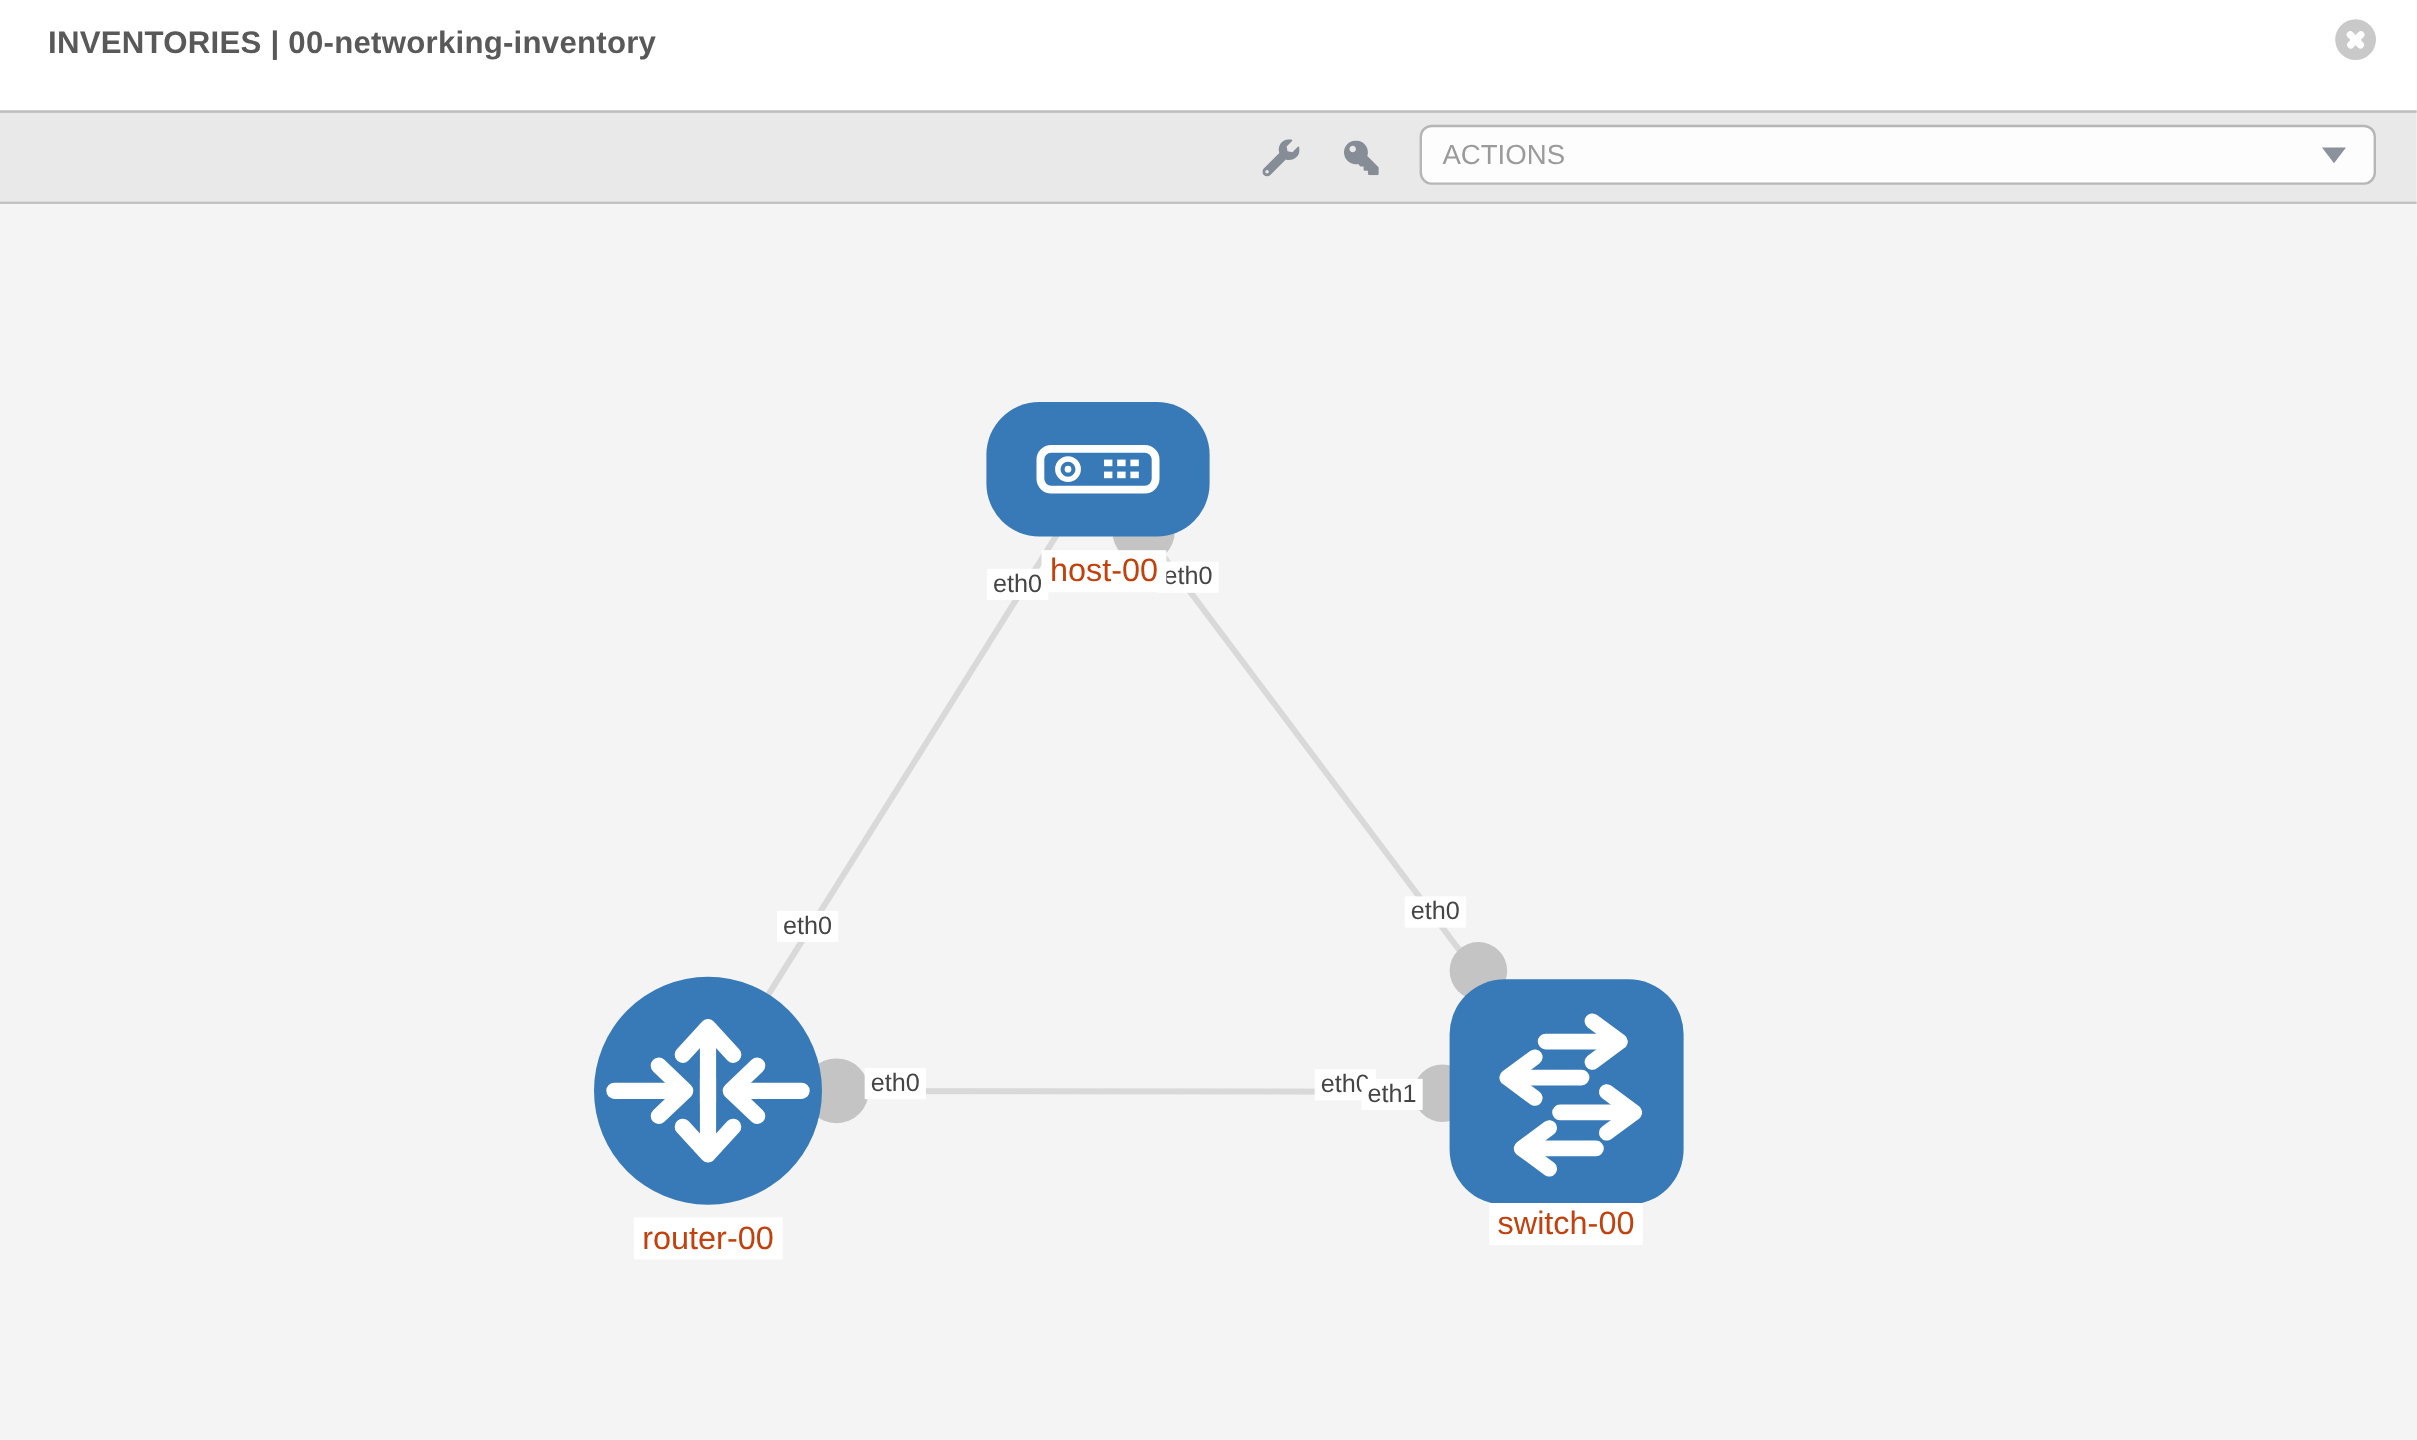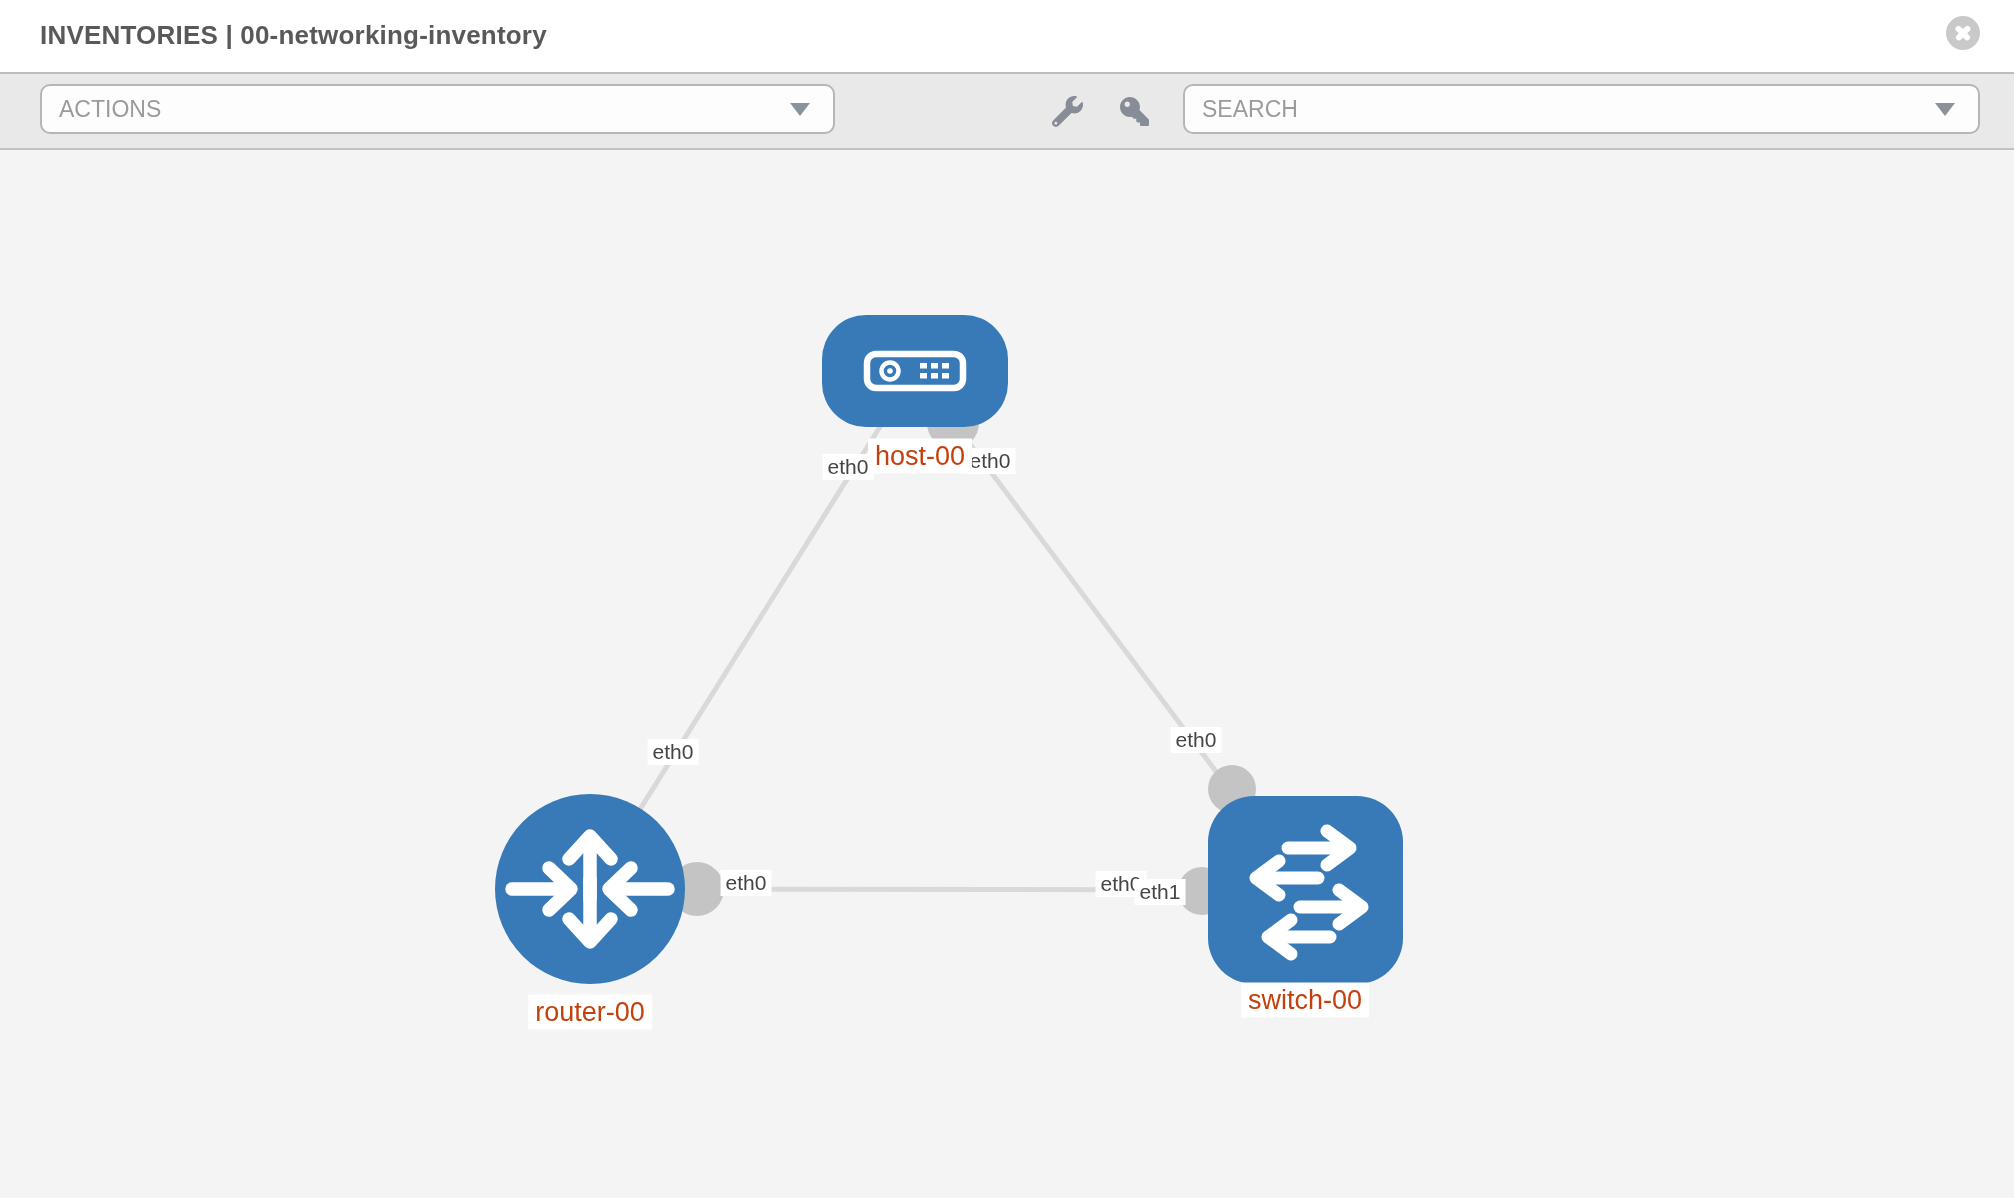--- a/index.html
+++ b/index.html
@@ -1,21 +1,21 @@
 <!DOCTYPE html>
 <html><head>
 <meta charset="utf-8">
 <style>
   * { margin:0; padding:0; box-sizing:border-box; }
   html,body { width:2014px; height:1200px; }
   body { font-family:"Liberation Sans", sans-serif; background:#ffffff; overflow:hidden; }
   #app { position:relative; width:2014px; height:1200px; background:#ffffff; }
 
   
-  .header { position:relative; height:72px; background:#ffffff; }
+  .header { position:relative; height:92px; background:#ffffff; }
   .page-title { position:absolute; left:40px; top:0; line-height:70px;
                 font-size:26px; font-weight:bold; color:#595959; letter-spacing:.2px; }
   .close-btn { position:absolute; right:34px; top:16px; width:34px; height:34px;
                border-radius:50%; background:#c9c9c9; cursor:pointer; }
   .close-btn .xbar { position:absolute; left:50%; top:50%; width:18px; height:5.5px;
                      background:#ffffff; border-radius:3px; }
   .close-btn .xbar.a { transform:translate(-50%,-50%) rotate(45deg); }
   .close-btn .xbar.b { transform:translate(-50%,-50%) rotate(-45deg); }
 
   
@@ -73,41 +73,37 @@
 
   <div class="header">
     <div class="page-title">INVENTORIES | 00-networking-inventory</div>
     <div class="close-btn">
       <span class="xbar a"></span>
       <span class="xbar b"></span>
     </div>
   </div>
 
   <div class="toolbar">
-    <div class="select actions">
-      <span class="select-label">ACTIONS</span>
-      <span class="caret"></span>
-    </div>
 
     <div class="tool-btn wrench">
       <svg width="31" height="31" viewBox="0 0 512 512">
         <path fill="#868d96" d="M507.73 109.1c-2.24-9.03-13.54-12.09-20.12-5.51l-74.36 74.36-67.88-11.31-11.31-67.88 74.36-74.36c6.62-6.62 3.43-17.9-5.66-20.16-47.38-11.74-99.55.91-136.58 37.93-39.64 39.64-50.55 97.1-34.05 147.2L18.74 402.76c-24.99 24.99-24.99 65.51 0 90.5 24.99 24.99 65.51 24.99 90.5 0l213.21-213.21c50.12 16.71 107.47 5.68 147.37-34.22 37.07-37.07 49.7-89.32 37.91-136.73zM64 472c-13.25 0-24-10.75-24-24 0-13.26 10.75-24 24-24s24 10.74 24 24c0 13.25-10.75 24-24 24z"></path>
       </svg>
     </div>
 
     <div class="tool-btn key">
       <svg width="29" height="29" viewBox="0 0 512 512">
         <g transform="translate(512,0) scale(-1,1)">
           <path fill="#868d96" d="M512 176.001C512 273.203 433.202 352 336 352c-11.22 0-22.19-1.062-32.827-3.069l-24.012 27.014A23.999 23.999 0 0 1 261.223 384H224v40c0 13.255-10.745 24-24 24h-40v40c0 13.255-10.745 24-24 24H24c-13.255 0-24-10.745-24-24v-78.059c0-6.365 2.529-12.47 7.029-16.971l161.802-161.802C163.108 213.814 160 195.271 160 176 160 78.798 238.797.001 335.999 0 433.488-.001 512 78.511 512 176.001zM336 128c0 26.51 21.49 48 48 48s48-21.49 48-48-21.49-48-48-48-48 21.49-48 48z"></path>
         </g>
       </svg>
     </div>
 
     <div class="select search">
-      <span class="select-label">SEARCH</span>
+      <span class="select-label">ACTIONS</span>
       <span class="caret"></span>
     </div>
   </div>
 
   <div class="canvas">
 
     <svg class="graph" width="2014" height="1048" viewBox="0 0 2014 1048">
 
       <g>
         <line class="link" x1="915" y1="221" x2="590" y2="739" stroke="#d9d9d9"></line>

